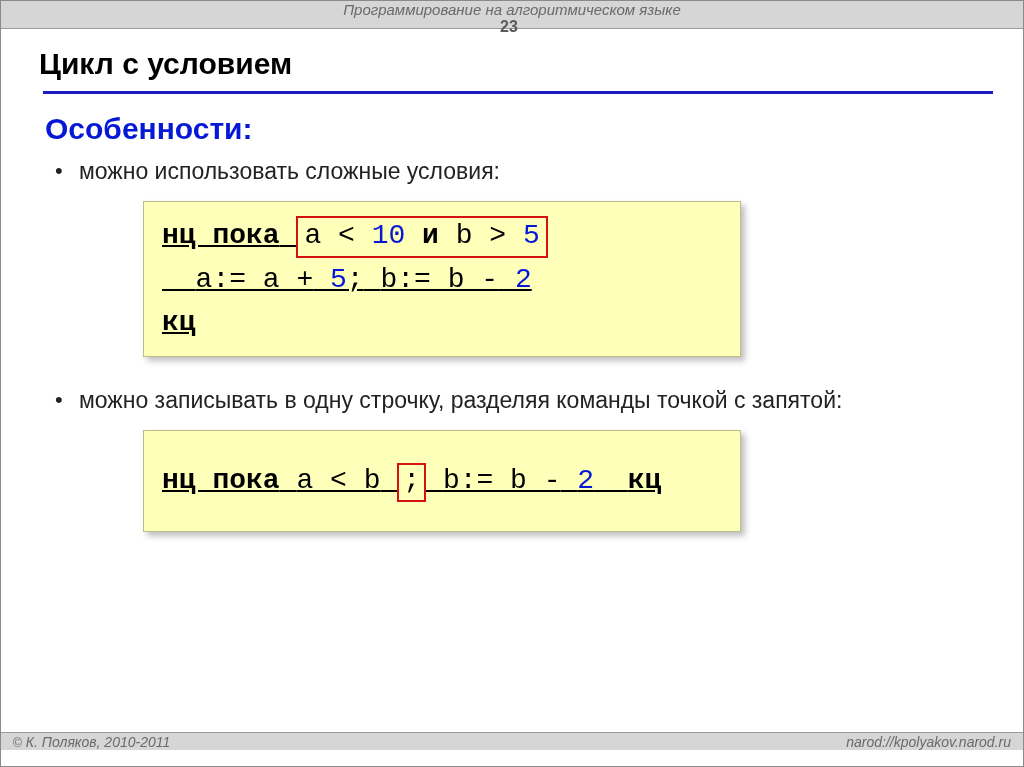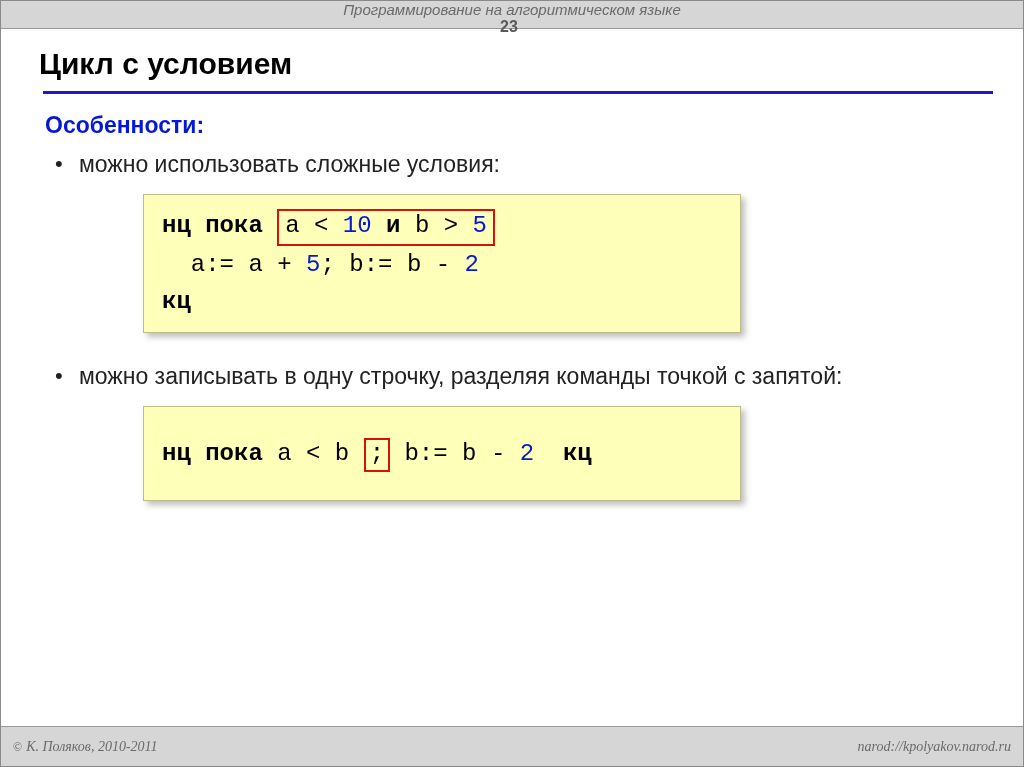--- a/index.html
+++ b/index.html
@@ -45,21 +45,21 @@
     border-top: 3px solid #1b1bbf;
     margin-top: 10px;
     margin-left: 4px;
     margin-right: 0;
   }
   .content {
     padding: 10px 30px 0 44px;
   }
   .section-label {
     color: #0418d6;
-    font-size: 23px;
+    font-size: 30px;
     font-weight: bold;
     margin-bottom: 10px;
   }
   .bullets { list-style: none; padding-left: 34px; }
   .bullets > li {
     position: relative;
     font-size: 23px;
     color: #222;
     line-height: 1.35;
     margin-bottom: 14px;
@@ -72,25 +72,26 @@
     color: #222;
     font-size: 22px;
   }
   .code-box {
     background: #feffb8;
     border: 1px solid #bdbd8a;
     box-shadow: 4px 4px 6px rgba(0,0,0,0.25);
     padding: 12px 18px;
     margin: 14px 8px 28px 64px;
     font-family: "Courier New", monospace;
-    font-size: 24px;
+    font-size: 28px;
     color: #000;
     line-height: 1.55;
     width: 598px;
     position: relative;
+    text-decoration: underline;
   }
   .code-box-2 {
     width: 598px;
     margin-top: 14px;
     padding: 28px 18px;
   }
   .kw { color: #000; font-weight: bold; }
   .num { color: #0418d6; }
   .highlight-box {
     border: 2px solid #d61111;
@@ -100,32 +101,31 @@
   }
   .highlight-box-sm {
     border: 2px solid #d61111;
     padding: 0px 4px 2px 4px;
     display: inline-block;
     line-height: 1.15;
   }
   .code-line { white-space: pre; }
   .footer {
     position: absolute;
-    left: 0; right: 0; bottom: 0;
-    height: 40px;
+    left: 0; right: 0; bottom: 16px;
+    height: 18px;
     background: #d6d6d6;
     border-top: 1px solid #9a9a9a;
     display: flex;
     align-items: center;
     justify-content: space-between;
     padding: 0 12px;
     font-size: 14px;
     font-style: italic;
     color: #6a6a6a;
-    font-family: Liberation Serif, serif;
   }
   .copyright-sym { font-style: normal; margin-right: 4px; font-size: 12px; }
 </style>
 </head>
 <body>
 
 <div class="slide">
 
   <div class="header">
     <span class="header-title">Программирование на алгоритмическом языке</span>

